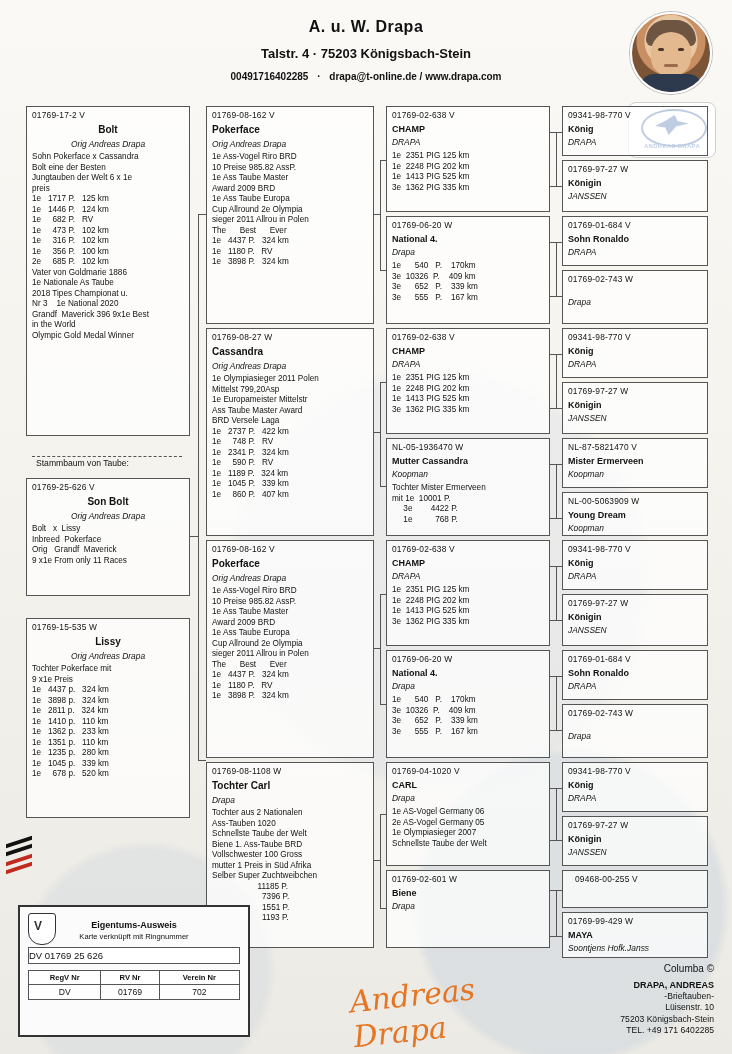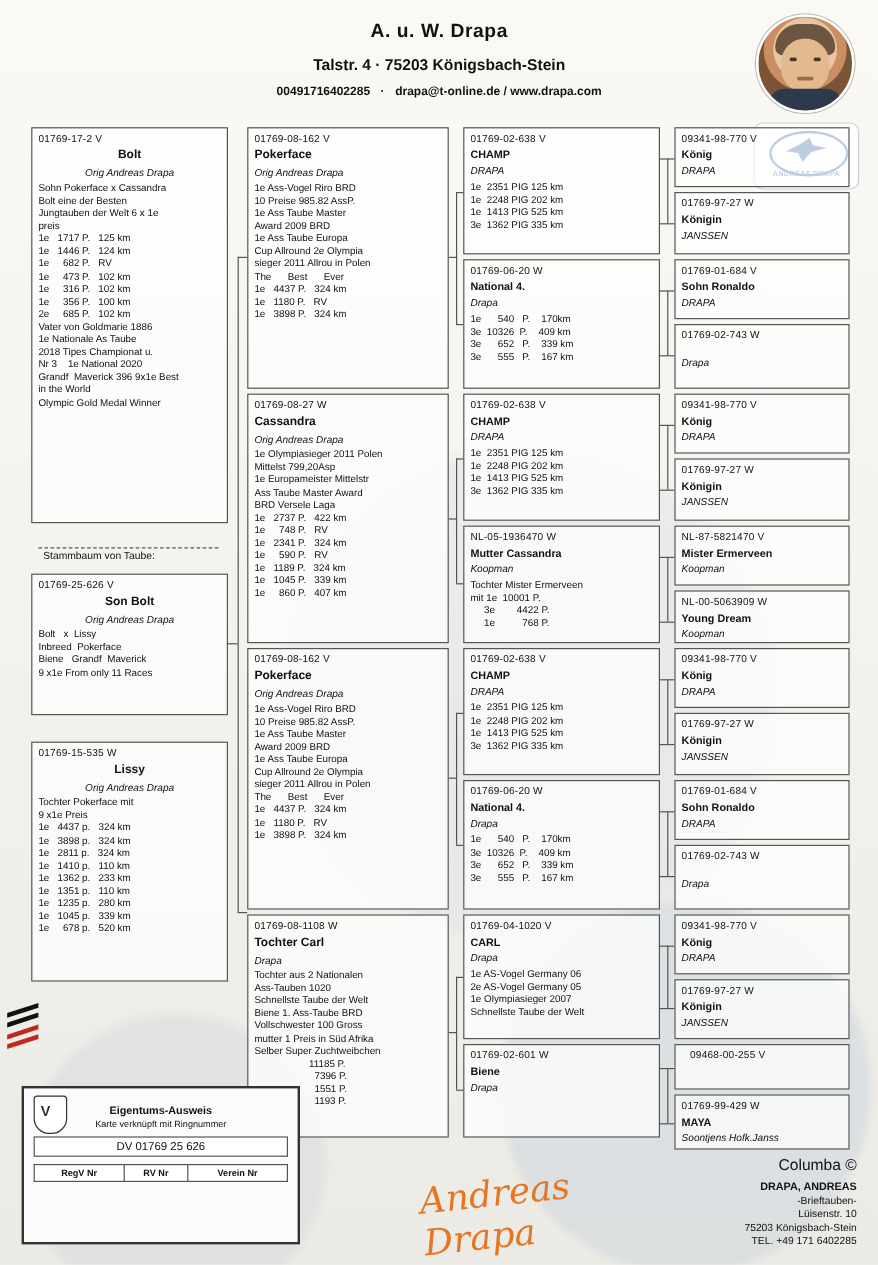--- a/index.html
+++ b/index.html
@@ -79,37 +79,37 @@
   
   .card{
     position:absolute;left:18px;top:905px;width:232px;height:132px;
     background:#fbfbfb;border:2px solid #333;box-sizing:border-box;padding:5px 8px;
   }
   .card .crest{position:absolute;left:8px;top:6px;width:26px;height:30px;border:1px solid #333;border-radius:3px 3px 13px 13px;background:#fff;}
   .card .crest .v{position:absolute;left:5px;top:5px;font-size:12px;font-weight:bold;color:#333;}
   .card .org{margin-left:32px;font-size:9.5px;font-weight:bold;line-height:1.25;}
   .card .eig{margin-top:8px;text-align:center;font-size:9px;font-weight:bold;}
   .card .sub{text-align:center;font-size:7.6px;margin-top:2px;}
-  .card .dv{margin-top:6px;border:1px solid #555;text-align:center;font-size:9.5px;padding:2px 0;background:#fff;}
+  .card .dv{margin-top:6px;border:1px solid #555;font-size:9.5px;padding:2px 0;background:#fff;}
   .card table{width:100%;border-collapse:collapse;margin-top:6px;font-size:7.6px;}
   .card th,.card td{border:1px solid #555;text-align:center;padding:2px 0;background:#fff;}
   .card td{font-size:8.6px;}
 
   
   .stripes{position:absolute;left:6px;top:836px;width:26px;height:60px;}
   .stripes i{position:absolute;left:0;width:26px;height:4px;background:#111;transform:skewY(-18deg);}
   .stripes i.r{background:#c02a1e;}
 
   
   .sig{position:absolute;left:350px;top:975px;width:180px;height:46px;color:#e4701a;font-size:30px;
        font-family:"DejaVu Serif", serif;font-style:italic;transform:rotate(-6deg);opacity:.95;}
 
   
   .footer{position:absolute;right:18px;top:962px;width:200px;text-align:right;font-size:8.6px;line-height:1.35;}
-  .footer .col{font-size:13px;margin-bottom:3px;}
+  .footer .col{font-size:10px;margin-bottom:3px;}
   .footer .nm{font-weight:bold;font-size:9px;margin:0;}
 </style>
 </head>
 <body>
 
 <div class="bg-wash"></div>
 
 <div class="sheet">
 
   <div class="header">
@@ -168,21 +168,21 @@
     <div class="stamm" style="left:10px;top:352px;">Stammbaum von Taube:</div>
     <div class="stamm-line" style="left:6px;top:350px;width:150px;"></div>
 
     <div class="box" style="left:0;top:372px;width:164px;height:118px;">
       <div class="ring">01769-25-626 V</div>
       <div class="nm ctr">Son Bolt</div>
       <div class="it ctr">Orig Andreas Drapa</div>
       <div class="txt">
         <div>Bolt   x  Lissy</div>
           <div>Inbreed  Pokerface</div>
-        <div>Biene   Grandf  Maverick</div>
+        <div>Orig   Grandf  Maverick</div>
           <div>9 x1e From only 11 Races</div>
       </div>
     </div>
 
     <div class="box" style="left:0;top:512px;width:164px;height:200px;">
       <div class="ring">01769-15-535 W</div>
       <div class="nm ctr">Lissy</div>
       <div class="it ctr">Orig Andreas Drapa</div>
       <div class="txt">
         <div>Tochter Pokerface mit</div>
@@ -507,20 +507,25 @@
     <div class="eig">Eigentums-Ausweis</div>
     <div class="sub">Karte verknüpft mit Ringnummer</div>
     <div class="dv">DV 01769 25 626</div>
     <table>
       <tbody>
           <tr>
         <th>RegV Nr</th>
         <th>RV Nr</th>
         <th>Verein Nr</th>
       </tr>
+      <tr>
+        <td>DV</td>
+        <td>01769</td>
+        <td>702</td>
+      </tr>
     </tbody>
       </table>
   </div>
 
   <div class="sig">Andreas Drapa</div>
 
   <div class="footer">
     <div class="col">Columba ©</div>
     <div class="nm">DRAPA, ANDREAS</div>
     <div>-Brieftauben-</div>

